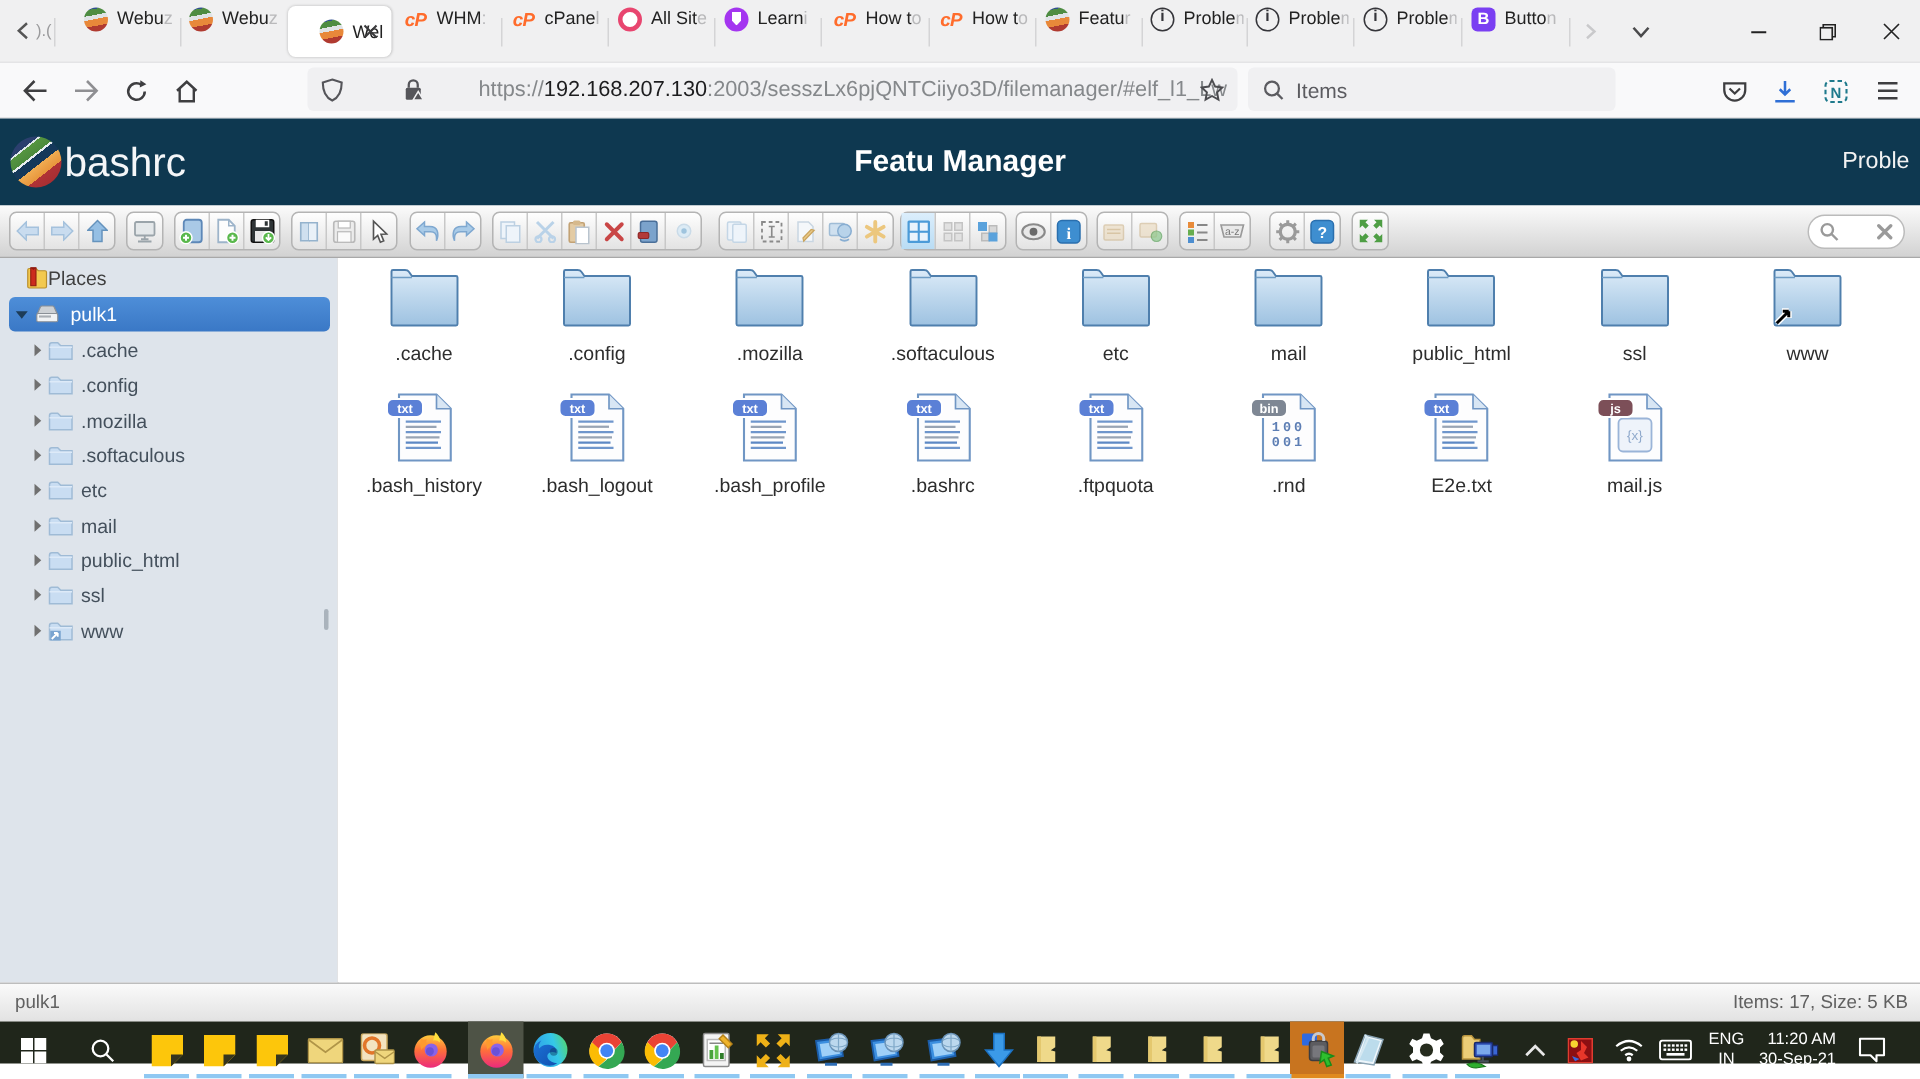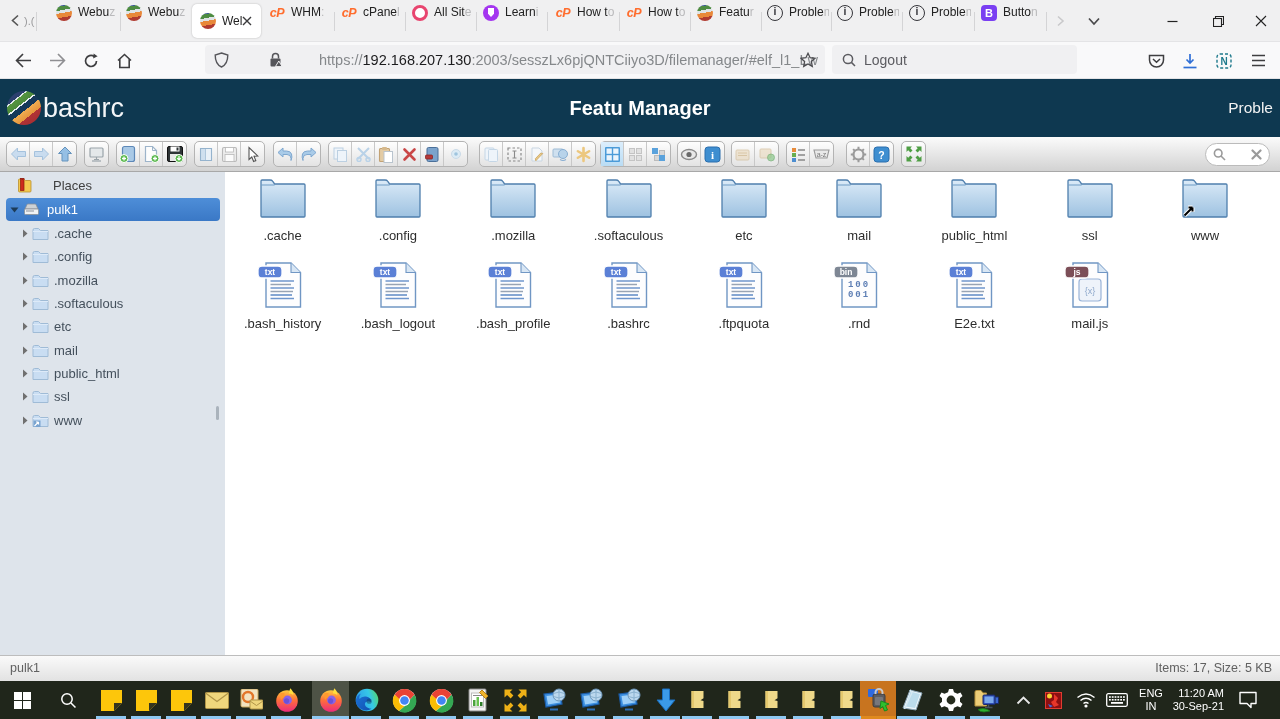--- a/index.html
+++ b/index.html
@@ -15,21 +15,21 @@
 .tab .fade { color:#b9b9bb; }
 .tabsep { position:absolute; top:12px; width:1px; height:19px; background:#d4d4d6; }
 .ico-wbz { border-radius:50%; background:linear-gradient(169deg,#31508e 12%,#4e8c42 12% 33%,#dfe3e6 33% 48%,#e8883a 48% 72%,#b03a30 72%); }
 .ico-cp { color:#ff6c2c; font-weight:bold; font-style:italic; font-size:12.5px; line-height:16px; text-align:center; letter-spacing:-0.5px; }
 .ico-als { border-radius:50%; border:3.5px solid #e8456f; background:#fff; width:16px; height:16px; }
 .ico-udm { border-radius:50%; background:#a435f0; position:relative; }
 .ico-udm:after { content:""; position:absolute; left:5px; top:3px; width:6px; height:9px; background:#fff; clip-path:polygon(0 0,100% 0,100% 65%,50% 100%,0 65%); }
 .ico-nfo { border-radius:50%; border:1.6px solid #35353a; width:16px; height:16px; position:relative; }
 .ico-nfo:after { content:"i"; position:absolute; left:0; right:0; top:-1px; text-align:center; font-size:10.5px; font-weight:bold; color:#35353a; }
 .ico-bst { border-radius:4px; background:#7a3ff2; color:#fff; font-weight:bold; font-size:11px; text-align:center; line-height:16px; }
-#activetab { position:absolute; left:192px; top:4px; width:69px; height:34px; background:#fff; border-radius:5px; box-shadow:0 0 2px rgba(0,0,0,.25); display:flex; align-items:center; padding-left:8px; font-size:12px; color:#222; }
+#activetab { position:absolute; left:192px; top:4px; width:69px; height:34px; background:#fff; border-radius:5px; box-shadow:0 0 2px rgba(0,0,0,.25); display:flex; align-items:center; padding-left:21px; font-size:12px; color:#222; }
 .winbtn { position:absolute; top:0; height:42px; width:46px; display:flex; align-items:center; justify-content:center; color:#333; }
 
 #navbar { position:absolute; left:0; top:42px; width:1280px; height:37px; background:#f9f9fa; border-bottom:1px solid #e3e3e5; }
 .navico { position:absolute; top:0; height:37px; display:flex; align-items:center; justify-content:center; color:#3e3e40; }
 #urlbar { position:absolute; left:205px; top:3px; width:620px; height:29px; background:#f0f0f2; border-radius:4px; display:flex; align-items:center; font-size:14.5px; color:#85888b;gap:32px; }
 #searchbar { position:absolute; left:832px; top:3px; width:245px; height:29px; background:#f0f0f2; border-radius:4px; display:flex; align-items:center; font-size:14px; color:#5b5b60; }
 
 
 #appheader { position:absolute; left:0; top:79px; width:1280px; height:58px; background:#0e3850; }
 #appheader .title { position:absolute; left:0; right:0; top:0; height:58px; display:flex; align-items:center; justify-content:center; color:#fff; font-size:20px; font-weight:bold; }
@@ -51,21 +51,21 @@
 #selrow { position:absolute; left:6px; top:26px; width:214px; height:23px; border-radius:4px; background:linear-gradient(#4e8ed8,#3a78c6); display:flex; align-items:center; color:#fff; font-size:13px; }
 #files { position:absolute; left:225px; top:0; width:1055px; height:483px; background:#fff; }
 .frow { position:absolute; left:0; width:1053px; display:flex; }
 .fcell { width:115.3px; display:flex; flex-direction:column; align-items:center; }
 .flabel { margin-top:0px; font-size:13px; color:#2d2d2d; white-space:nowrap; }
 
 
 #statusbar { position:absolute; left:0; top:655px; width:1280px; height:26px; background:linear-gradient(#fafafa,#e2e2e2); border-top:1px solid #bdbdbd; font-size:12.5px; color:#616161; }
 
 
-#taskbar { position:absolute; left:0; top:681px; width:1280px; height:38px; background:#20261b; }
+#taskbar { position:absolute; left:0; top:681px; width:1280px; height:28px; background:#20261b; }
 .tk { position:absolute; top:0; width:37px; height:38px; display:flex; align-items:center; justify-content:center; }
 .tkline { position:absolute; top:35px; height:3px; background:#8fc8f2; }
 #tktext { color:#fff; font-size:11px; text-align:center; line-height:13px; }
 </style>
 </head>
 <body>
 <div id="page">
 
 <div id="tabbar">
   <svg style="position:absolute;left:9px;top:14px" width="13" height="13" viewBox="0 0 13 13">
@@ -202,21 +202,21 @@
     <span style="margin-left:4px;white-space:nowrap;">https://<span style="color:#1c1c1e">192.168.207.130</span>:2003/sesszLx6pjQNTCiiyo3D/filemanager/#elf_l1_Lw</span>
     <svg style="position:absolute;right:9px;top:7px" width="16" height="16" viewBox="0 0 16 16">
           <path d="M8 1.3 L10.1 5.7 L14.9 6.3 L11.4 9.6 L12.3 14.4 L8 12 L3.7 14.4 L4.6 9.6 L1.1 6.3 L5.9 5.7 Z" stroke="#4c4c50" stroke-width="1.3" fill="none"></path>
         </svg>
   </div>
   <div id="searchbar">
     <svg style="margin-left:10px" width="14" height="14" viewBox="0 0 14 14">
           <circle cx="6" cy="6" r="4.6" stroke="#5b5b60" stroke-width="1.5" fill="none"></circle>
           <path d="M9.4 9.4 L13 13" stroke="#5b5b60" stroke-width="1.5"></path>
         </svg>
-    <span style="margin-left:8px">Logout</span>
+    <span style="margin-left:8px">Items</span>
   </div>
   <div class="navico" style="left:1145px;width:22px;">
         <svg width="17" height="16" viewBox="0 0 17 16">
           <path d="M1.5 2.5 H15.5 V7 A7 7 0 0 1 1.5 7 Z" stroke="#3e3e40" stroke-width="1.5" fill="none"></path>
           <path d="M5 6 L8.5 9.3 L12 6" stroke="#3e3e40" stroke-width="1.5" fill="none"></path>
         </svg>
       </div>
   <div class="navico" style="left:1179px;width:22px;">
         <svg width="16" height="16" viewBox="0 0 16 16">
           <path d="M8 1 V10 M4.5 6.5 L8 10 L11.5 6.5" stroke="#2f6fd6" stroke-width="1.7" fill="none"></path>
@@ -515,21 +515,21 @@
 <div id="main">
   <div id="sidebar">
         <div class="srow" style="top:2px">
           <span style="margin-left:17px;display:flex">
             <svg width="15" height="15" viewBox="0 0 15 15">
               <path d="M1.5 2 Q1.5 1 2.5 1 H7 L8.5 2.5 H13 Q14 2.5 14 3.5 V13 Q14 14 13 14 H2.5 Q1.5 14 1.5 13 Z" fill="#f3c94f" stroke="#b98f2d" stroke-width="0.8"></path>
               <rect x="3.5" y="0.5" width="3.5" height="12" fill="#cc2b1d" stroke="#8e1b10" stroke-width="0.7"></rect>
               <path d="M3.5 0.5 L5.25 2 L7 0.5" fill="#8e1b10"></path>
             </svg>
           </span>
-          <span style="margin-left:21px;color:#3f3f3f">Places</span>
+          <span style="margin-left:0;color:#3f3f3f">Places</span>
         </div>
 <div id="selrow">
           <svg style="margin-left:4px" width="9" height="6" viewBox="0 0 9 6">
             <path d="M0.5 0.5 H8.5 L4.5 5.5 Z" fill="#1d3c58"></path>
           </svg>
           <svg style="margin-left:4px" width="17" height="13" viewBox="0 0 17 13">
             <path d="M2 6 L4 1.5 Q4.2 1 5 1 H12 Q12.8 1 13 1.5 L15 6 Z" fill="#cdd1d5" stroke="#8a9097" stroke-width="0.8"></path>
             <rect x="1.5" y="6" width="14" height="5.5" rx="1" fill="#f0f2f4" stroke="#8a9097" stroke-width="0.8"></rect>
             <rect x="3" y="7.3" width="8" height="1.4" fill="#a9aeb4"></rect>
           </svg>

